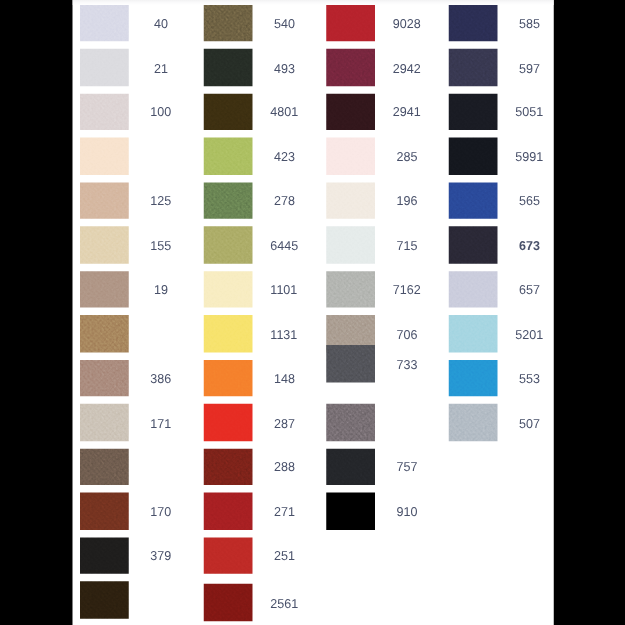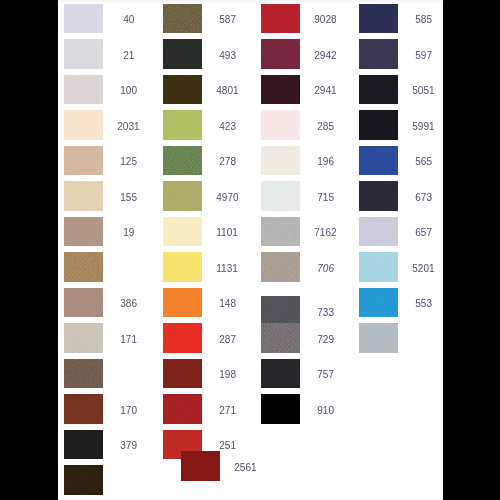--- a/index.html
+++ b/index.html
@@ -156,21 +156,20 @@
           </div>
           <div class="swrow" style="top: 110.34px; width: 89px; height: 29.5px;">
             <div class="swatch" title="#f8e3ce" style="background: rgb(248, 227, 206);">
               <div class="weave" style="opacity: 0.121;">
                 <svg xmlns="http://www.w3.org/2000/svg">
                   <rect width="100%" height="100%" fill="#808080" filter="url(#fabricNoise)"></rect>
                 </svg>
               </div>
               <div class="hatch" style="opacity: 0.028;"></div>
             </div>
-            <div class="code"><span>2031</span></div>
           </div>
           <div class="swrow" style="top: 145.82px; width: 89px; height: 29.5px;">
             <div class="swatch" title="#d6b8a1" style="background: rgb(214, 184, 161);">
               <div class="weave" style="opacity: 0.132;">
                 <svg xmlns="http://www.w3.org/2000/svg">
                   <rect width="100%" height="100%" fill="#808080" filter="url(#fabricNoise)"></rect>
                 </svg>
               </div>
               <div class="hatch" style="opacity: 0.03;"></div>
             </div>
@@ -276,21 +275,21 @@
         <div class="swcol" style="left: 104.9px;">
           <div class="swrow" style="top: 3.9px; width: 89px; height: 29.5px;">
             <div class="swatch" title="#6f6243" style="background: rgb(111, 98, 67);">
               <div class="weave" style="opacity: 0.308;">
                 <svg xmlns="http://www.w3.org/2000/svg">
                   <rect width="100%" height="100%" fill="#808080" filter="url(#fabricNoise)"></rect>
                 </svg>
               </div>
               <div class="hatch" style="opacity: 0.07;"></div>
             </div>
-            <div class="code"><span>587</span></div>
+            <div class="code"><span>540</span></div>
           </div>
           <div class="swrow" style="top: 39.38px; width: 89px; height: 29.5px;">
             <div class="swatch" title="#262d26" style="background: rgb(38, 45, 38);">
               <div class="weave" style="opacity: 0.176;">
                 <svg xmlns="http://www.w3.org/2000/svg">
                   <rect width="100%" height="100%" fill="#808080" filter="url(#fabricNoise)"></rect>
                 </svg>
               </div>
               <div class="hatch" style="opacity: 0.04;"></div>
             </div>
@@ -331,21 +330,21 @@
           </div>
           <div class="swrow" style="top: 181.3px; width: 89px; height: 29.5px;">
             <div class="swatch" title="#adad68" style="background: rgb(173, 173, 104);">
               <div class="weave" style="opacity: 0.154;">
                 <svg xmlns="http://www.w3.org/2000/svg">
                   <rect width="100%" height="100%" fill="#808080" filter="url(#fabricNoise)"></rect>
                 </svg>
               </div>
               <div class="hatch" style="opacity: 0.035;"></div>
             </div>
-            <div class="code"><span>4970</span></div>
+            <div class="code"><span>6445</span></div>
           </div>
           <div class="swrow" style="top: 216.78px; width: 89px; height: 29.5px;">
             <div class="swatch" title="#f8edc2" style="background: rgb(248, 237, 194);">
               <div class="weave" style="opacity: 0.11;">
                 <svg xmlns="http://www.w3.org/2000/svg">
                   <rect width="100%" height="100%" fill="#808080" filter="url(#fabricNoise)"></rect>
                 </svg>
               </div>
               <div class="hatch" style="opacity: 0.025;"></div>
             </div>
@@ -386,21 +385,21 @@
           </div>
           <div class="swrow" style="top: 358.7px; width: 89px; height: 29.5px;">
             <div class="swatch" title="#7e2219" style="background: rgb(126, 34, 25);">
               <div class="weave" style="opacity: 0.198;">
                 <svg xmlns="http://www.w3.org/2000/svg">
                   <rect width="100%" height="100%" fill="#808080" filter="url(#fabricNoise)"></rect>
                 </svg>
               </div>
               <div class="hatch" style="opacity: 0.045;"></div>
             </div>
-            <div class="code"><span>198</span></div>
+            <div class="code"><span>288</span></div>
           </div>
           <div class="swrow" style="top: 394.18px; width: 89px; height: 29.5px;">
             <div class="swatch" title="#a81f22" style="background: rgb(168, 31, 34);">
               <div class="weave" style="opacity: 0.11;">
                 <svg xmlns="http://www.w3.org/2000/svg">
                   <rect width="100%" height="100%" fill="#808080" filter="url(#fabricNoise)"></rect>
                 </svg>
               </div>
               <div class="hatch" style="opacity: 0.025;"></div>
             </div>
@@ -410,21 +409,21 @@
             <div class="swatch" title="#bf2a26" style="background: rgb(191, 42, 38);">
               <div class="weave" style="opacity: 0.099;">
                 <svg xmlns="http://www.w3.org/2000/svg">
                   <rect width="100%" height="100%" fill="#808080" filter="url(#fabricNoise)"></rect>
                 </svg>
               </div>
               <div class="hatch" style="opacity: 0.023;"></div>
             </div>
             <div class="code"><span>251</span></div>
           </div>
-          <div class="swrow" style="top: 451px; width: 89px; height: 29.5px; margin-left: 18px;">
+          <div class="swrow" style="top: 467px; width: 89px; height: 29.5px;">
             <div class="swatch" title="#831713" style="background: rgb(131, 23, 19);">
               <div class="weave" style="opacity: 0.121;">
                 <svg xmlns="http://www.w3.org/2000/svg">
                   <rect width="100%" height="100%" fill="#808080" filter="url(#fabricNoise)"></rect>
                 </svg>
               </div>
               <div class="hatch" style="opacity: 0.028;"></div>
             </div>
             <div class="code"><span>2561</span></div>
           </div>
@@ -500,52 +499,51 @@
             <div class="swatch" title="#b4b6b2" style="background: rgb(180, 182, 178);">
               <div class="weave" style="opacity: 0.22;">
                 <svg xmlns="http://www.w3.org/2000/svg">
                   <rect width="100%" height="100%" fill="#808080" filter="url(#fabricNoise)"></rect>
                 </svg>
               </div>
               <div class="hatch" style="opacity: 0.05;"></div>
             </div>
             <div class="code"><span>7162</span></div>
           </div>
-          <div class="swrow" style="top: 252.26px; width: 89px; height: 29.5px; font-style: italic;">
+          <div class="swrow" style="top: 252.26px; width: 89px; height: 29.5px;">
             <div class="swatch" title="#ab9e92" style="background: rgb(171, 158, 146);">
               <div class="weave" style="opacity: 0.22;">
                 <svg xmlns="http://www.w3.org/2000/svg">
                   <rect width="100%" height="100%" fill="#808080" filter="url(#fabricNoise)"></rect>
                 </svg>
               </div>
               <div class="hatch" style="opacity: 0.05;"></div>
             </div>
             <div class="code"><span>706</span></div>
           </div>
-          <div class="swrow" style="top: 296px; width: 89px; height: 29.5px;">
+          <div class="swrow" style="top: 276px; width: 89px; height: 29.5px;">
             <div class="swatch" title="#53545a" style="background: rgb(83, 84, 90);">
               <div class="weave" style="opacity: 0.198;">
                 <svg xmlns="http://www.w3.org/2000/svg">
                   <rect width="100%" height="100%" fill="#808080" filter="url(#fabricNoise)"></rect>
                 </svg>
               </div>
               <div class="hatch" style="opacity: 0.045;"></div>
             </div>
             <div class="code"><span>733</span></div>
           </div>
           <div class="swrow" style="top: 323.22px; width: 89px; height: 29.5px;">
             <div class="swatch" title="#786f74" style="background: rgb(120, 111, 116);">
               <div class="weave" style="opacity: 0.286;">
                 <svg xmlns="http://www.w3.org/2000/svg">
                   <rect width="100%" height="100%" fill="#808080" filter="url(#fabricNoise)"></rect>
                 </svg>
               </div>
               <div class="hatch" style="opacity: 0.065;"></div>
             </div>
-            <div class="code"><span>729</span></div>
           </div>
           <div class="swrow" style="top: 358.7px; width: 89px; height: 29.5px;">
             <div class="swatch" title="#24262a" style="background: rgb(36, 38, 42);">
               <div class="weave" style="opacity: 0.154;">
                 <svg xmlns="http://www.w3.org/2000/svg">
                   <rect width="100%" height="100%" fill="#808080" filter="url(#fabricNoise)"></rect>
                 </svg>
               </div>
               <div class="hatch" style="opacity: 0.035;"></div>
             </div>
@@ -612,21 +610,21 @@
             <div class="swatch" title="#2a4a9b" style="background: rgb(42, 74, 155);">
               <div class="weave" style="opacity: 0.11;">
                 <svg xmlns="http://www.w3.org/2000/svg">
                   <rect width="100%" height="100%" fill="#808080" filter="url(#fabricNoise)"></rect>
                 </svg>
               </div>
               <div class="hatch" style="opacity: 0.025;"></div>
             </div>
             <div class="code"><span>565</span></div>
           </div>
-          <div class="swrow" style="top: 181.3px; width: 89px; height: 29.5px;">
+          <div class="swrow" style="top: 181.3px; width: 89px; height: 29.5px; font-weight: bold;">
             <div class="swatch" title="#2a2836" style="background: rgb(42, 40, 54);">
               <div class="weave" style="opacity: 0.132;">
                 <svg xmlns="http://www.w3.org/2000/svg">
                   <rect width="100%" height="100%" fill="#808080" filter="url(#fabricNoise)"></rect>
                 </svg>
               </div>
               <div class="hatch" style="opacity: 0.03;"></div>
             </div>
             <div class="code"><span>673</span></div>
           </div>
@@ -665,17 +663,18 @@
           </div>
           <div class="swrow" style="top: 323.22px; width: 89px; height: 29.5px;">
             <div class="swatch" title="#b3bcc5" style="background: rgb(179, 188, 197);">
               <div class="weave" style="opacity: 0.242;">
                 <svg xmlns="http://www.w3.org/2000/svg">
                   <rect width="100%" height="100%" fill="#808080" filter="url(#fabricNoise)"></rect>
                 </svg>
               </div>
               <div class="hatch" style="opacity: 0.055;"></div>
             </div>
+            <div class="code"><span>507</span></div>
           </div>
         </div>
       </div>
   </div>
 </div>
 
 </body></html>

